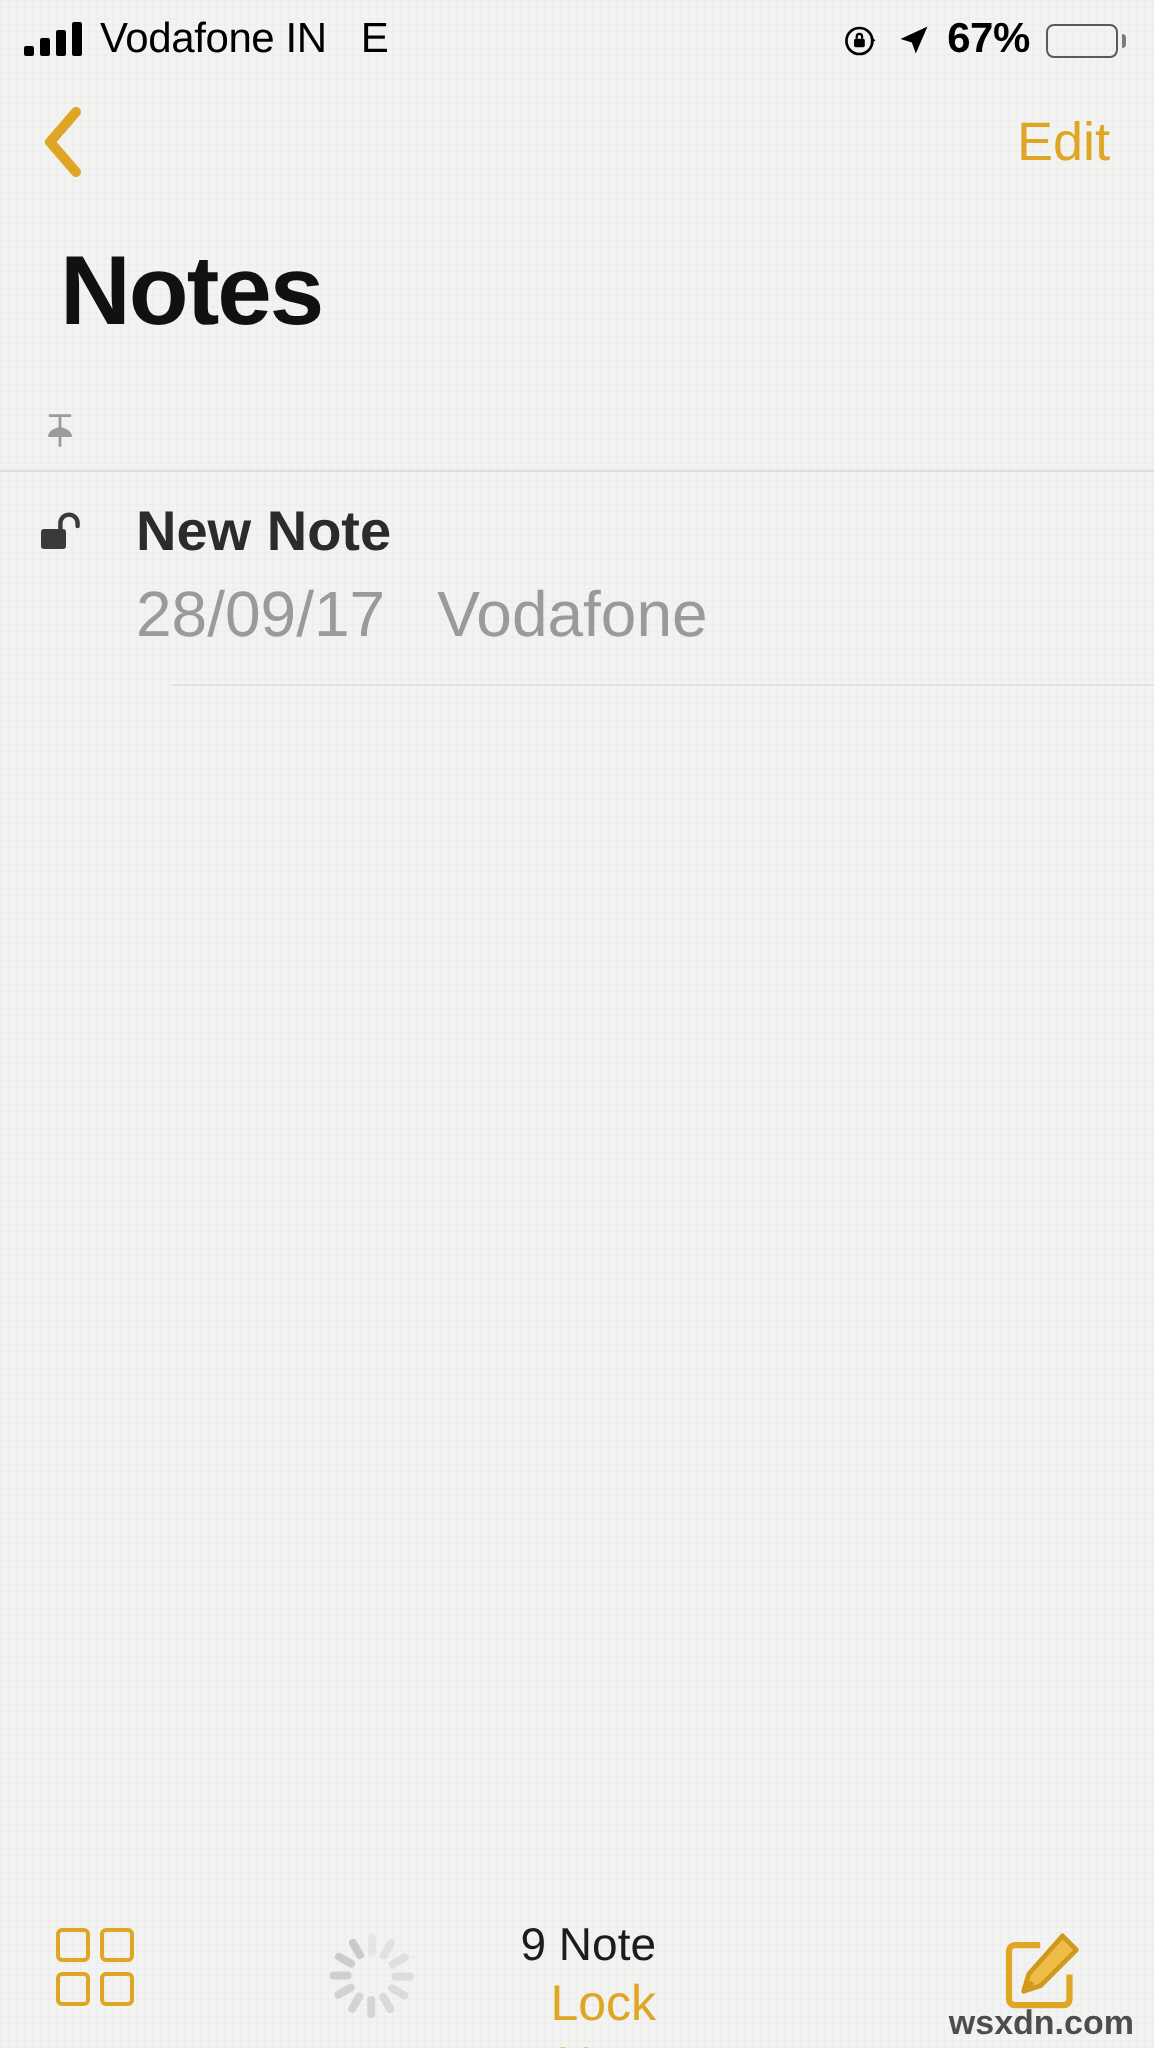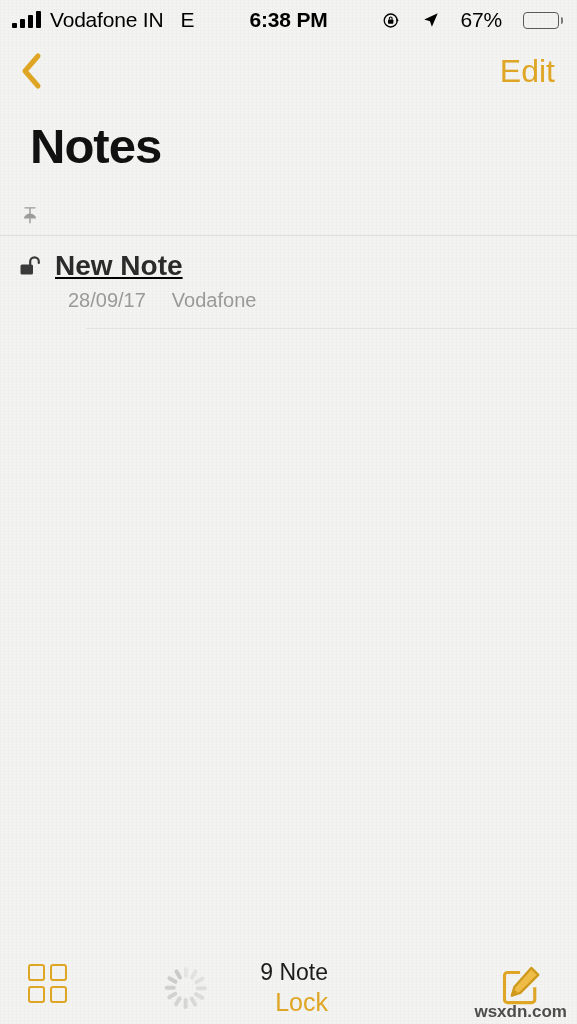--- a/index.html
+++ b/index.html
@@ -32,64 +32,64 @@
   .bars { display:flex; align-items:flex-end; gap:3px; height:16px; }
   .bars i { display:block; width:5px; background:#000; border-radius:1px; }
   .bars i:nth-child(1){ height:5px; }
   .bars i:nth-child(2){ height:9px; }
   .bars i:nth-child(3){ height:13px; }
   .bars i:nth-child(4){ height:17px; }
   .carrier { font-size:21px; }
   .nettype { font-size:21px; margin-left:8px; }
   .sb-center { position:absolute; left:0; right:0; text-align:center;
                font-size:21px; font-weight:bold; pointer-events:none; }
-  .sb-right { margin-left:auto; display:flex; align-items:center; gap:21px;
-              position:relative; z-index:2; }
+  .sb-right { margin-left:auto; display:flex; align-items:center; gap:8px;
+              position:relative; z-index:2;font-weight:bold; }
   .rot-lock { width:19px; height:19px; }
   .loc-arrow { width:18px; height:18px; }
   .batt-pct { font-size:21px; }
   .battery { display:flex; align-items:center; }
   .batt-body { width:36px; height:17px; border:1.6px solid #5a5a5a;
                border-radius:4px; padding:1.6px; }
   .batt-fill { height:100%; background:#000; border-radius:1.5px; }
   .batt-cap { width:2.5px; height:7px; background:#7a7a7a;
               border-radius:0 2px 2px 0; margin-left:1.5px; }
 
   
   .navbar {
     height:62px; flex:0 0 62px;
     display:flex; align-items:center; justify-content:space-between;
     padding:0 22px 0 18px;
   }
   .back-btn { width:34px; height:42px; display:flex; align-items:center; }
-  .edit-btn { font-size:32px; color:#dfa524; }
+  .edit-btn { font-size:27px; color:#dfa524; }
 
   
   .title {
     font-size:49px; font-weight:bold; color:#111;
     padding:16px 0 0 30px; letter-spacing:-1px;
   }
 
   
   .pinned-head {
     display:flex; align-items:center; gap:14px;
     padding:30px 0 9px 20px;
   }
   .pin-icon { width:20px; height:22px; }
   .pinned-label { font-size:23px; color:#9b9b9b; letter-spacing:1.2px; }
   .rule-full { height:1px; background:#dddddb; width:100%; }
   .rule-inset { height:1px; background:#e2e2e0; margin-left:86px; }
 
   
   .note-row { padding:14px 0 16px 18px; }
-  .note-title-line { display:flex; align-items:center; gap:13px;text-decoration:underline; }
+  .note-title-line { display:flex; align-items:center; gap:26px; }
   .lock-dark { width:24px; height:24px; }
   .note-title { font-size:28px; font-weight:bold; color:#2b2b2b; }
   .note-sub { display:flex; gap:26px; padding:7px 0 0 50px; }
-  .note-date, .note-state { font-size:20px; color:#9a9a9a; }
+  .note-date, .note-state { font-size:32px; color:#9a9a9a; }
 
   .spacer { flex:1 1 auto; }
 
   
   .toolbar {
     height:79px; flex:0 0 79px;
     position:relative;
     display:flex; align-items:center;
   }
   .tb-grid { position:absolute; left:28px; top:19px; }
@@ -125,21 +125,20 @@
       <span class="bars">
         <i></i>
           <i></i>
           <i></i>
           <i></i>
       </span>
       <span class="carrier">Vodafone IN</span>
       <span class="nettype">E</span>
     </div>
 
-    <div class="sb-center">6:38 PM</div>
 
     <div class="sb-right">
       <svg class="rot-lock" viewBox="0 0 24 24">
         <circle cx="11" cy="12" r="8.2" fill="none" stroke="#000" stroke-width="1.7"></circle>
         <rect x="7.6" y="10.6" width="6.8" height="5.4" rx="1.1" fill="#000"></rect>
         <path d="M9.3 10.6 V9.2 a1.7 1.7 0 0 1 3.4 0 v1.4" fill="none" stroke="#000" stroke-width="1.4"></path>
         <path d="M18.2 9.6 l3 2 -3 2 z" fill="#000"></path>
       </svg>
       <svg class="loc-arrow" viewBox="0 0 24 24">
         <path d="M21 3 L3 11.4 L10.6 13.6 L13.2 21 Z" fill="#000"></path>

